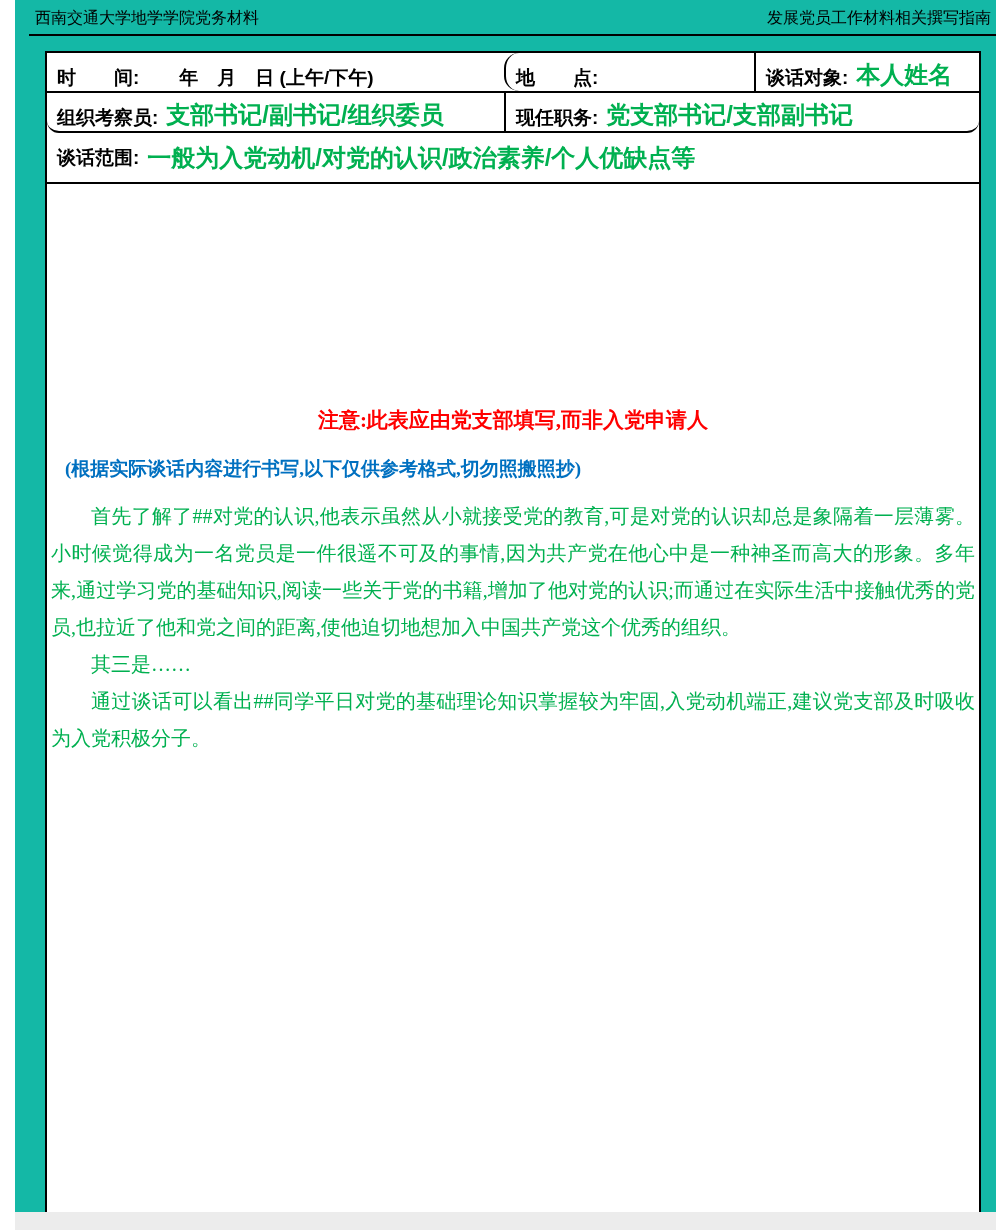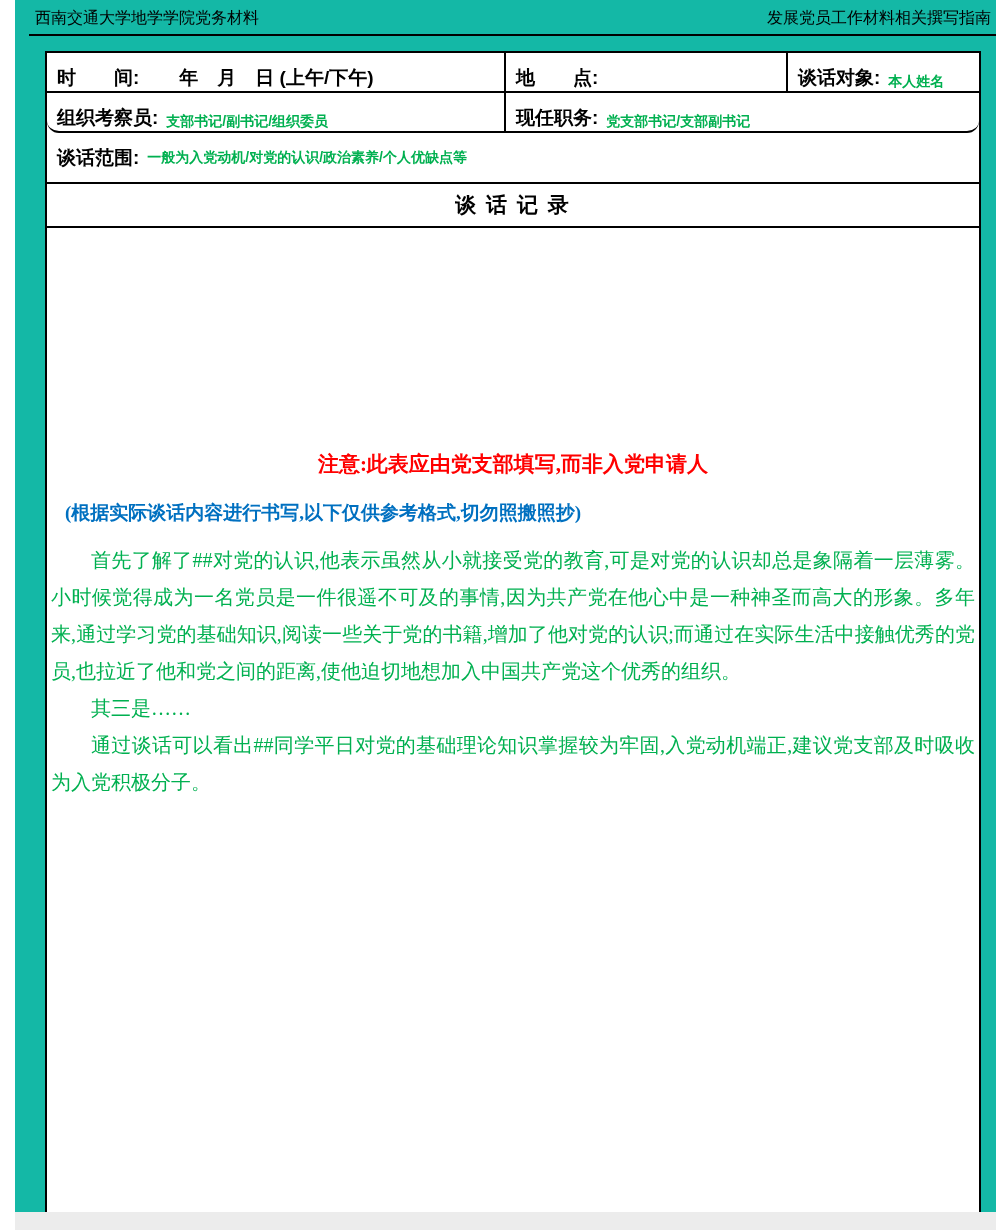--- a/index.html
+++ b/index.html
@@ -39,41 +39,41 @@
   .row { display: flex; align-items: center; border-bottom: 2px solid #000; }
   .row:last-child { border-bottom: none; }
   .cell { display: flex; align-items: flex-end; height: 100%; padding-left: 10px; }
   .cell + .cell { border-left: 2px solid #000; }
   .r1 { height: 40px; }
   .r2 { height: 40px; border-radius: 12px; }
   .r3 { height: 51px; padding-left: 10px; }
   .r4 { height: 44px; justify-content: center; }
   .r5 { height: 928px; display: block; padding: 0 4px; }
   .c-time  { width: 457px; }
-  .c-place { width: 282px; }
+  .c-place { width: 250px; border-radius: 15px; }
   .c-subject { flex: 1; }
   .c-inspector { width: 457px; }
   .c-position { flex: 1; }
   .lbl {
     font-family: "Liberation Sans", "DejaVu Sans", sans-serif;
     font-weight: bold;
     font-size: 19px;
     white-space: pre;
   }
   .blackval {
     font-family: "Liberation Sans", "DejaVu Sans", sans-serif;
     font-weight: bold;
     font-size: 19px;
     margin-left: 40px;
     white-space: pre;
   }
   .greenval {
     font-family: "Liberation Sans", "DejaVu Sans", sans-serif;
     font-weight: bold;
-    font-size: 14px;
+    font-size: 24px;
     color: var(--green, #00B050);
     margin-left: 8px;
     white-space: pre;
   }
   .section-title {
     font-family: "Liberation Sans", "DejaVu Sans", sans-serif;
     font-weight: bold;
     font-size: 21px;
     letter-spacing: 2px;
   }
@@ -144,23 +144,20 @@
         <span class="lbl">现任职务:</span>
         <span class="greenval">党支部书记/支部副书记</span>
       </div>
     </div>
 
     <div class="row r3">
       <span class="lbl">谈话范围:</span>
       <span class="greenval">一般为入党动机/对党的认识/政治素养/个人优缺点等</span>
     </div>
 
-    <div class="row r4">
-      <span class="section-title">谈 话 记 录</span>
-    </div>
 
     <div class="row r5">
       <div class="red-notice">注意:此表应由党支部填写,而非入党申请人</div>
       <div class="blue-note">(根据实际谈话内容进行书写,以下仅供参考格式,切勿照搬照抄)</div>
       <p class="para first">首先了解了##对党的认识,他表示虽然从小就接受党的教育,可是对党的认识却总是象隔着一层薄雾。小时候觉得成为一名党员是一件很遥不可及的事情,因为共产党在他心中是一种神圣而高大的形象。多年来,通过学习党的基础知识,阅读一些关于党的书籍,增加了他对党的认识;而通过在实际生活中接触优秀的党员,也拉近了他和党之间的距离,使他迫切地想加入中国共产党这个优秀的组织。</p>
       <p class="para">其三是……</p>
       <p class="para">通过谈话可以看出##同学平日对党的基础理论知识掌握较为牢固,入党动机端正,建议党支部及时吸收为入党积极分子。</p>
     </div>
 
   </div>

